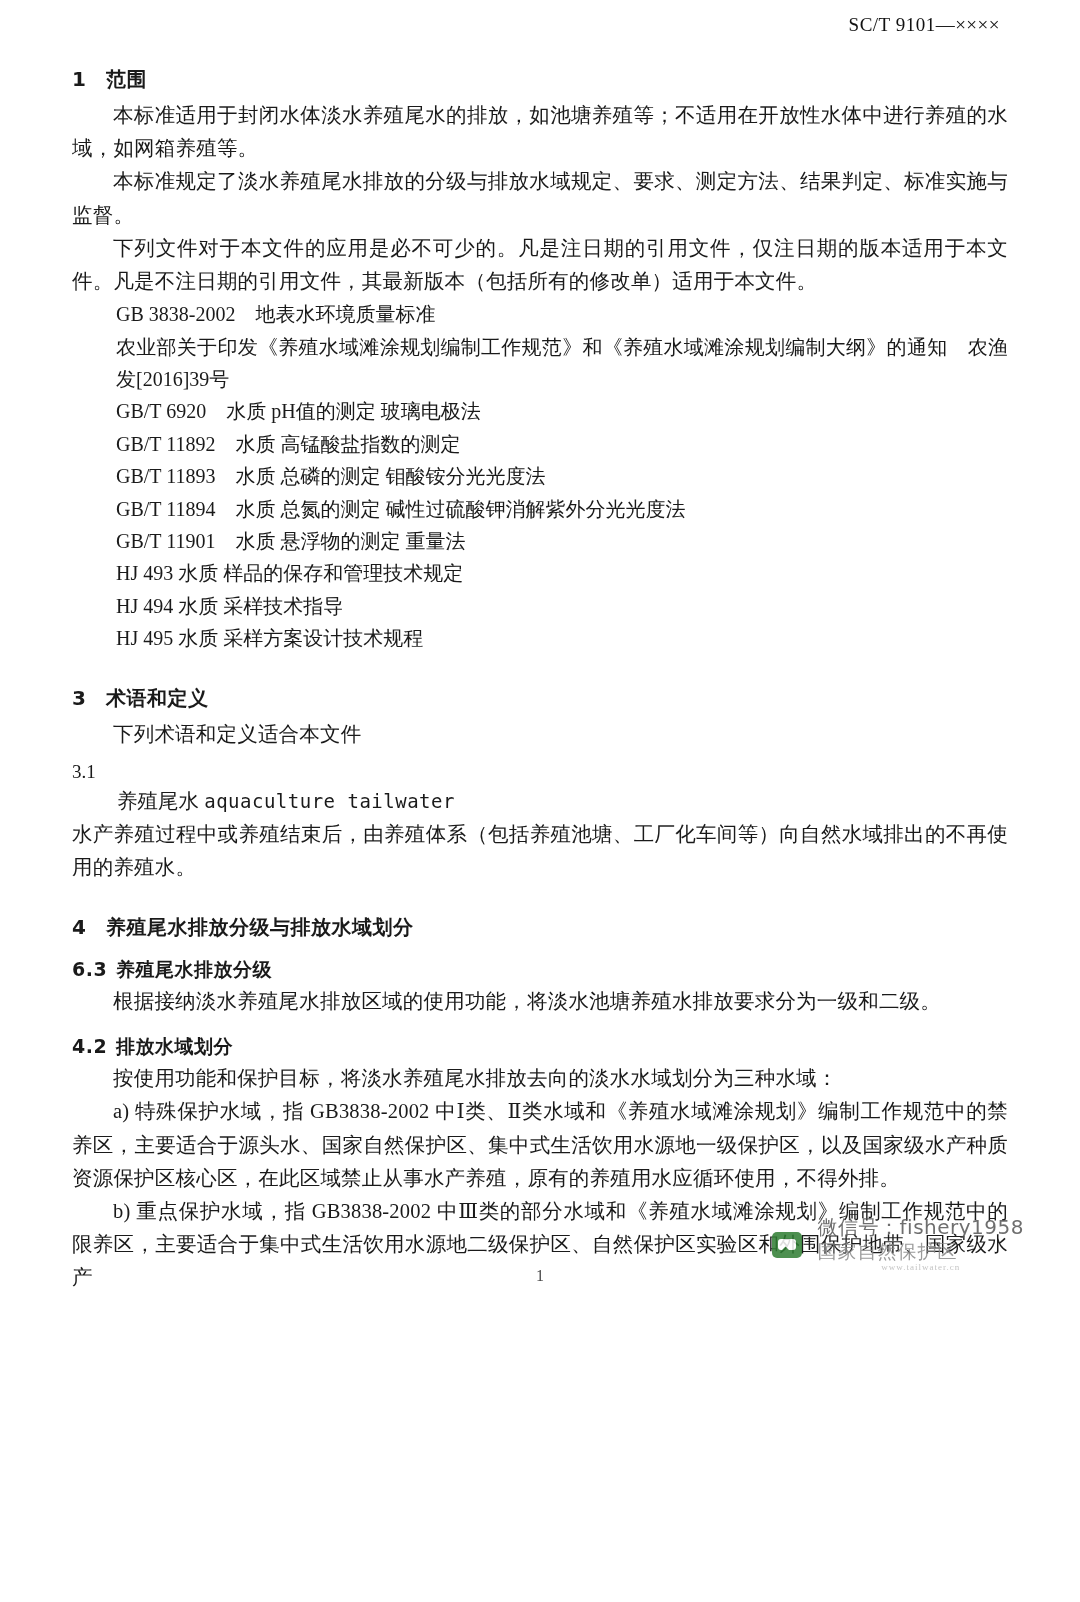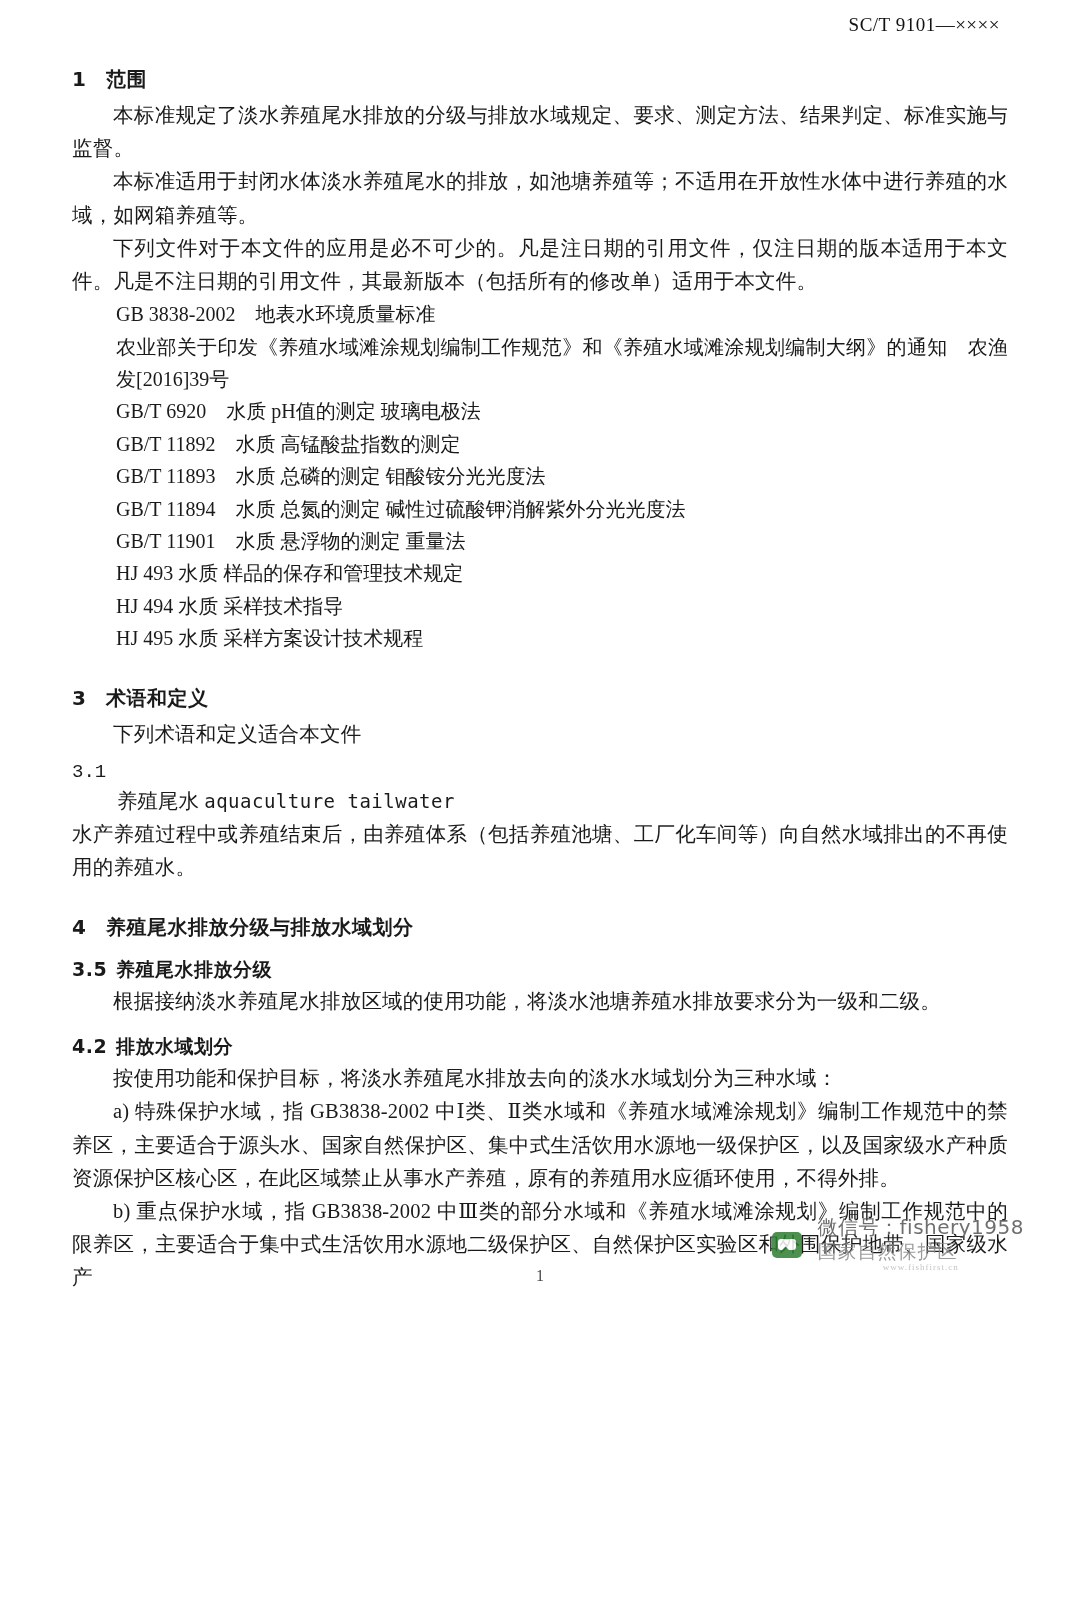--- a/index.html
+++ b/index.html
@@ -59,21 +59,21 @@
     margin-top: 16px;
     margin-bottom: 2px;
     letter-spacing: 0.5px;
   }
   .sub-head .num {
     display: inline-block;
     min-width: 44px;
   }
   .num-only {
     font-size: 19px;
-    font-family: Liberation Mono, monospace;
+    font-family: Liberation Serif, serif;
     margin-top: 10px;
     margin-bottom: 2px;
   }
   p.body {
     font-size: 20.5px;
     line-height: 1.62;
     margin: 0;
     text-align: justify;
     text-justify: inter-ideograph;
     letter-spacing: 0.2px;
@@ -169,22 +169,22 @@
 <body>
 
 <div class="page">
 
   <div class="header">SC/T 9101—××××</div>
 
 
   <div class="sec-head">
     <span class="num">1</span><span>范围</span>
   </div>
+  <p class="body indent">本标准适用于封闭水体淡水养殖尾水的排放，如池塘养殖等；不适用在开放性水体中进行养殖的水域，如网箱养殖等。</p>
   <p class="body indent">本标准规定了淡水养殖尾水排放的分级与排放水域规定、要求、测定方法、结果判定、标准实施与监督。</p>
-  <p class="body indent">本标准适用于封闭水体淡水养殖尾水的排放，如池塘养殖等；不适用在开放性水体中进行养殖的水域，如网箱养殖等。</p>
 
   <p class="body indent">下列文件对于本文件的应用是必不可少的。凡是注日期的引用文件，仅注日期的版本适用于本文件。凡是不注日期的引用文件，其最新版本（包括所有的修改单）适用于本文件。</p>
   <p class="ref-line">GB 3838-2002　地表水环境质量标准</p>
   <p class="ref-line">农业部关于印发《养殖水域滩涂规划编制工作规范》和《养殖水域滩涂规划编制大纲》的通知　农渔发[2016]39号</p>
   <p class="ref-line">GB/T 6920　水质 pH值的测定 玻璃电极法</p>
   <p class="ref-line">GB/T 11892　水质 高锰酸盐指数的测定</p>
   <p class="ref-line">GB/T 11893　水质 总磷的测定 钼酸铵分光光度法</p>
   <p class="ref-line">GB/T 11894　水质 总氮的测定 碱性过硫酸钾消解紫外分光光度法</p>
   <p class="ref-line">GB/T 11901　水质 悬浮物的测定 重量法</p>
   <p class="ref-line">HJ 493 水质 样品的保存和管理技术规定</p>
@@ -199,35 +199,35 @@
   <p class="term-line">
     <span>养殖尾水</span><span> </span><span class="term-en">aquaculture tailwater</span>
   </p>
   <p class="body">水产养殖过程中或养殖结束后，由养殖体系（包括养殖池塘、工厂化车间等）向自然水域排出的不再使用的养殖水。</p>
 
   <div class="sec-head">
     <span class="num">4</span><span>养殖尾水排放分级与排放水域划分</span>
   </div>
 
   <div class="sub-head">
-    <span class="num">3.5</span><span>养殖尾水排放分级</span>
+    <span class="num">6.3</span><span>养殖尾水排放分级</span>
   </div>
   <p class="body indent">根据接纳淡水养殖尾水排放区域的使用功能，将淡水池塘养殖水排放要求分为一级和二级。</p>
 
   <div class="sub-head">
     <span class="num">4.2</span><span>排放水域划分</span>
   </div>
   <p class="body indent">按使用功能和保护目标，将淡水养殖尾水排放去向的淡水水域划分为三种水域：</p>
   <p class="body indent">a) 特殊保护水域，指 GB3838-2002 中Ⅰ类、Ⅱ类水域和《养殖水域滩涂规划》编制工作规范中的禁养区，主要适合于源头水、国家自然保护区、集中式生活饮用水源地一级保护区，以及国家级水产种质资源保护区核心区，在此区域禁止从事水产养殖，原有的养殖用水应循环使用，不得外排。</p>
   <p class="body indent">b) 重点保护水域，指 GB3838-2002 中Ⅲ类的部分水域和《养殖水域滩涂规划》编制工作规范中的限养区，主要适合于集中式生活饮用水源地二级保护区、自然保护区实验区和外围保护地带、国家级水产</p>
 
   <div class="watermark">
     <div class="wm-icon"></div>
     <div class="wm-text">
       <div class="wm-line1">微信号：fishery1958</div>
       <div class="wm-line2">国家自然保护区</div>
-      <div class="wm-sub">www.fishfirst.cn</div>
+      <div class="wm-sub">www.tailwater.cn</div>
     </div>
   </div>
 
   <div class="page-num">1</div>
 
 </div>
 
 </body></html>

